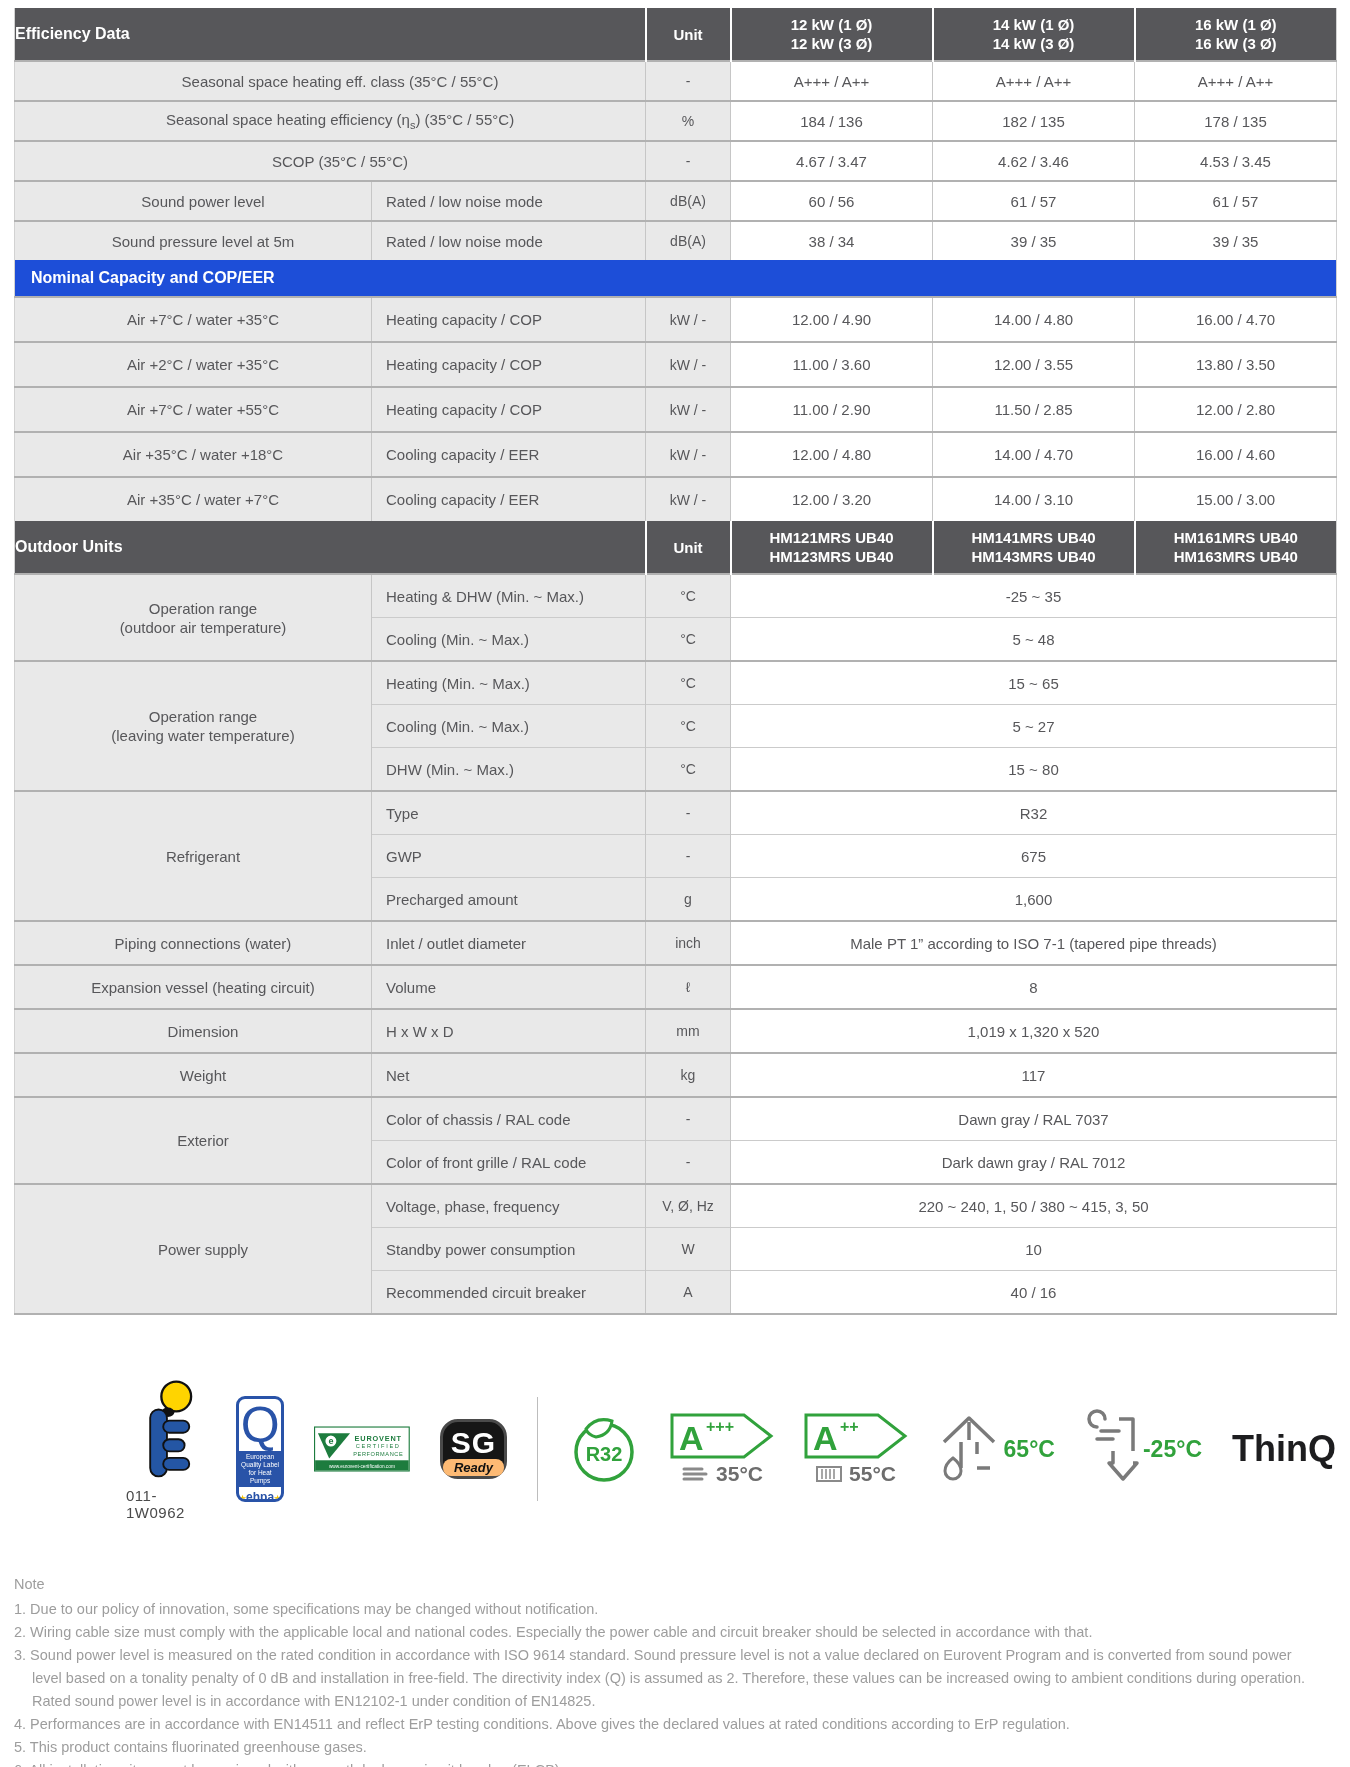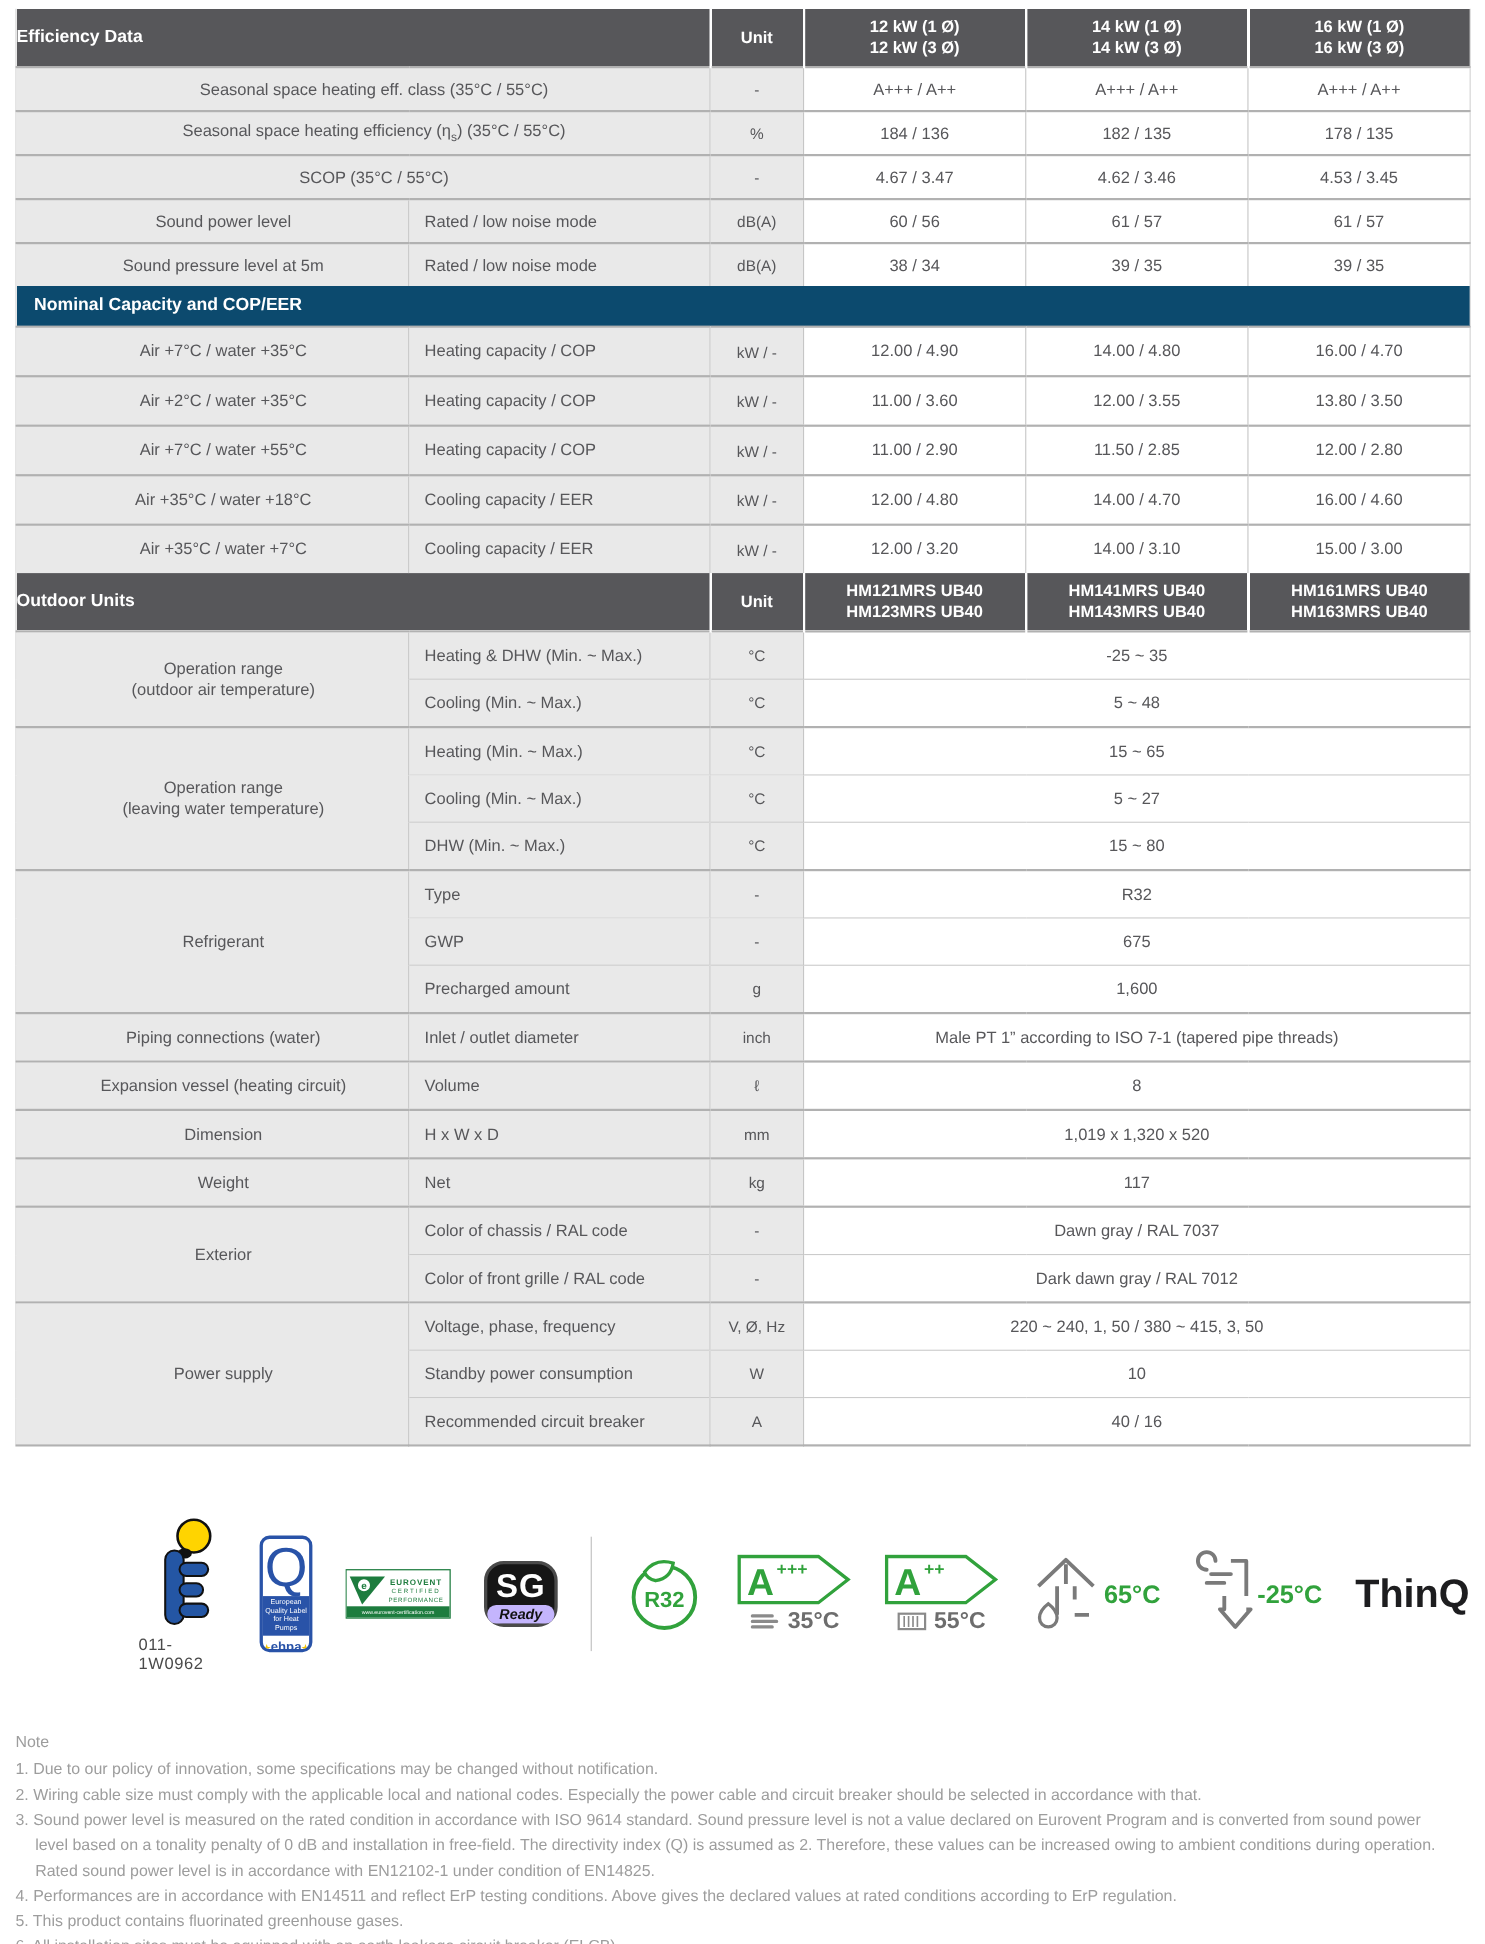--- a/index.html
+++ b/index.html
@@ -9,21 +9,21 @@
   
   table.spec{border-collapse:collapse;table-layout:fixed;width:1322px;
              border-left:1px solid #d2d2d2;border-right:1px solid #d2d2d2;border-bottom:2px solid #b1b1b1;}
   .spec th,.spec td{font-size:15px;font-weight:normal;vertical-align:middle;padding:0 8px;overflow:hidden;}
   .pre{white-space:pre-line;line-height:19px;}
 
   tr.head th{background:#57575a;color:#fff;font-weight:bold;height:52px;}
   th.h-title{text-align:left;padding-left:0;font-size:16px;}
   th.h-unit,th.h-model{text-align:center;border-left:2px solid #fff;font-size:15px;}
 
-  tr.sec th{background:#0c4a6e;color:#fff;font-weight:bold;text-align:left;padding-left:16px;height:36px;font-size:16px;}
+  tr.sec th{background:#1d4ed8;color:#fff;font-weight:bold;text-align:left;padding-left:16px;height:36px;font-size:16px;}
 
   tr.r1 td{height:38px;}
   tr.r2 td{height:43px;}
   tr.r3 td{height:42px;}
 
   td.lbl,td.sub,td.unit{background:#e9e9e9;}
   td.lbl{text-align:center;padding-left:28px;}
   td.sub{text-align:left;padding-left:14px;border-left:1px solid #c6c6c6;}
   td.unit{text-align:center;border-left:1px solid #c6c6c6;font-size:14px;padding:0 4px;}
   td.val{background:#fff;text-align:center;border-left:1px solid #c6c6c6;}
@@ -40,21 +40,21 @@
   .ehpa{width:80px;height:106px;border:3px solid #2953a8;border-radius:9px;background:#fff;
         display:flex;flex-direction:column;align-items:center;box-sizing:border-box;overflow:hidden;}
   .ehpa-q{color:#2953a8;font-size:50px;line-height:52px;font-weight:normal;}
   .ehpa-band{background:#2953a8;color:#fff;font-size:6.5px;line-height:8px;text-align:center;width:100%;padding:2px 0;white-space:pre-line;}
   .ehpa-brand{color:#2953a8;font-weight:bold;font-size:12px;margin-top:3px;}
   .ehpa-star{color:#f3c300;font-size:8px;}
 
   .sg{width:86px;height:60px;background:#161616;border:3px solid #4a4a4a;border-radius:18px;
       display:flex;flex-direction:column;align-items:center;box-sizing:border-box;}
   .sg-title{color:#fff;font-size:30px;font-weight:bold;line-height:32px;margin-top:5px;letter-spacing:1px;}
-  .sg-ready{background:#c4b5fd;color:#111;border-radius:8px;font-size:13px;font-weight:bold;font-style:italic;padding:1px 11px;}
+  .sg-ready{background:#fdba74;color:#111;border-radius:8px;font-size:13px;font-weight:bold;font-style:italic;padding:1px 11px;}
   .sg-sub{color:#fff;font-size:6.5px;font-weight:bold;margin-top:6px;}
 
   .divider{width:1px;height:104px;background:#bdbdbd;}
 
   .energy{display:flex;flex-direction:column;align-items:center;gap:3px;}
   .temp-row{display:flex;align-items:center;gap:6px;}
   .temp-txt{font-size:21px;font-weight:bold;color:#6d6d6d;}
   .green-temp{font-size:23px;font-weight:bold;color:#31a23c;}
   .iconblock{display:flex;align-items:center;gap:4px;}
   .thinq{font-size:36px;font-weight:bold;color:#1d1d1f;letter-spacing:0;}

